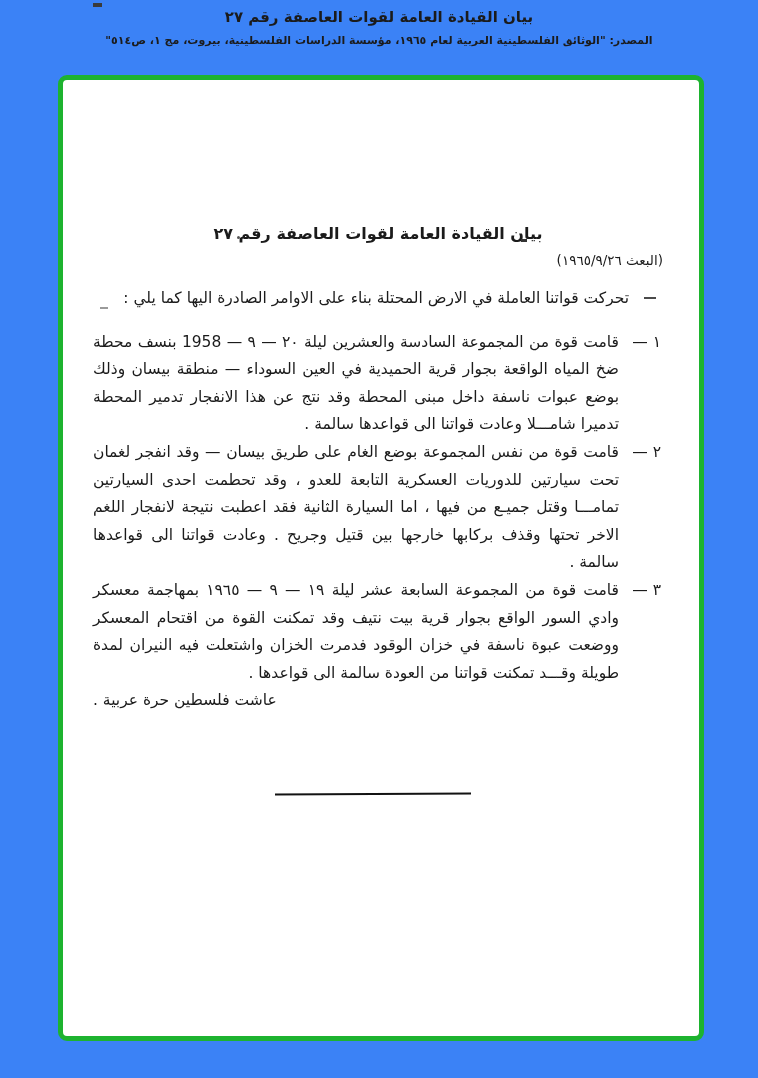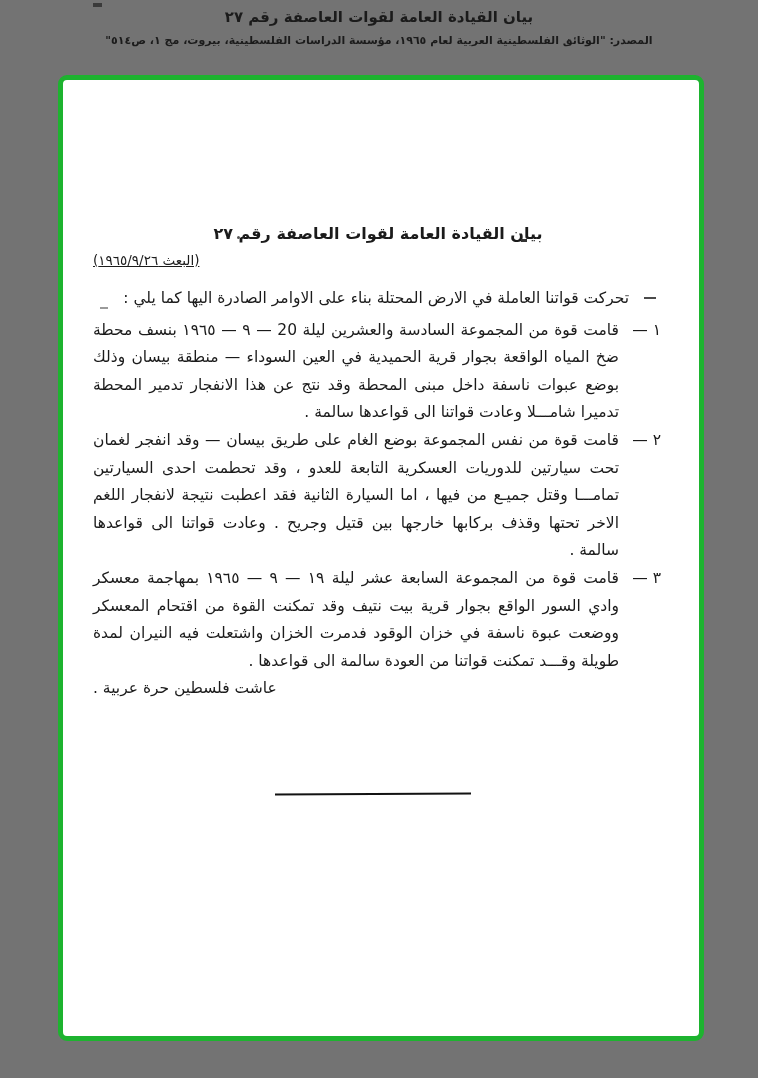--- a/index.html
+++ b/index.html
@@ -1,41 +1,41 @@
 <!DOCTYPE html>
 <html lang="ar"><head>
 <meta charset="utf-8">
 <style>
   html,body{margin:0;padding:0;background:#ffffff;}
   body{
     width:758px;height:1078px;position:relative;overflow:hidden;
     font-family:"DejaVu Sans",sans-serif;color:#1b1b1b;
     -webkit-font-smoothing:antialiased;
   }
-  .page{position:relative;width:758px;height:1078px;background:#737373;}
+  .page{position:relative;width:758px;height:1078px;background:#3b82f6;}
 
   
   .top-header{position:absolute;top:8px;left:0;right:0;text-align:center;}
   .top-title{font-size:15px;font-weight:bold;letter-spacing:0.2px;}
   .top-source{font-size:11px;font-weight:bold;margin-top:8px;letter-spacing:0.1px;}
 
   
   .doc-frame{
     position:absolute;left:58px;top:75px;width:646px;height:966px;
     border:5px solid #1db32f;border-radius:9px;background:#fff;
     box-sizing:border-box;
   }
   .doc-content{
     position:absolute;top:0;left:0;right:0;
     padding:142px 36px 0 30px;
     font-size:15.5px;line-height:27.6px;text-align:justify;
   }
   .doc-title{font-size:16px;font-weight:bold;text-align:center;margin:0;line-height:24px;}
-  .doc-date{font-size:13.5px;text-align:left;margin-top:4px;line-height:20px;text-decoration:underline;}
-  .doc-intro{margin:15px 0 4px 0;text-indent:34px;}
+  .doc-date{font-size:13.5px;text-align:right;margin-top:4px;line-height:20px;}
+  .doc-intro{margin:15px 0 16px 0;text-indent:34px;}
   .doc-item{position:relative;padding-right:44px;margin:0;}
   .item-num{position:absolute;right:2px;top:0;white-space:nowrap;}
   .closing{margin-top:0;}
   .closing-line-1{text-align:right;margin-right:86px;}
   .closing-line-2{text-align:left;margin-right:196px;}
 
   .divider{
     position:absolute;left:212px;top:713px;width:196px;height:2px;
     background:#121212;transform:rotate(-0.25deg);
   }
@@ -61,21 +61,21 @@
   <div class="doc-frame" style="border-color: rgb(29, 179, 47);">
     <div class="doc-content" dir="rtl">
 
       <h2 class="doc-title">بيان القيادة العامة لقوات العاصفة رقم ٢٧</h2>
       <div class="doc-date">(البعث ١٩٦٥/٩/٢٦)</div>
 
       <p class="doc-intro">تحركت قواتنا العاملة في الارض المحتلة بناء على الاوامر الصادرة اليها كما يلي :</p>
 
       <div class="doc-item">
         <span class="item-num">١ —</span>
-        <span>قامت قوة من المجموعة السادسة والعشرين ليلة 20 — ٩ — ١٩٦٥ بنسف محطة ضخ المياه الواقعة بجوار قرية الحميدية في العين السوداء — منطقة بيسان وذلك بوضع عبوات ناسفة داخل مبنى المحطة وقد نتج عن هذا الانفجار تدمير المحطة تدميرا شامـــلا وعادت قواتنا الى قواعدها سالمة .</span>
+        <span>قامت قوة من المجموعة السادسة والعشرين ليلة ٢٠ — ٩ — 1958 بنسف محطة ضخ المياه الواقعة بجوار قرية الحميدية في العين السوداء — منطقة بيسان وذلك بوضع عبوات ناسفة داخل مبنى المحطة وقد نتج عن هذا الانفجار تدمير المحطة تدميرا شامـــلا وعادت قواتنا الى قواعدها سالمة .</span>
       </div>
 
       <div class="doc-item">
         <span class="item-num">٢ —</span>
         <span>قامت قوة من نفس المجموعة بوضع الغام على طريق بيسان — وقد انفجر لغمان تحت سيارتين للدوريات العسكرية التابعة للعدو ، وقد تحطمت احدى السيارتين تمامـــا وقتل جميـع من فيها ، اما السيارة الثانية فقد اعطبت نتيجة لانفجار اللغم الاخر تحتها وقذف بركابها خارجها بين قتيل وجريح . وعادت قواتنا الى قواعدها سالمة .</span>
       </div>
 
       <div class="doc-item">
         <span class="item-num">٣ —</span>
         <span>قامت قوة من المجموعة السابعة عشر ليلة ١٩ — ٩ — ١٩٦٥ بمهاجمة معسكر وادي السور الواقع بجوار قرية بيت نتيف وقد تمكنت القوة من اقتحام المعسكر ووضعت عبوة ناسفة في خزان الوقود فدمرت الخزان واشتعلت فيه النيران لمدة طويلة وقـــد تمكنت قواتنا من العودة سالمة الى قواعدها .</span>

